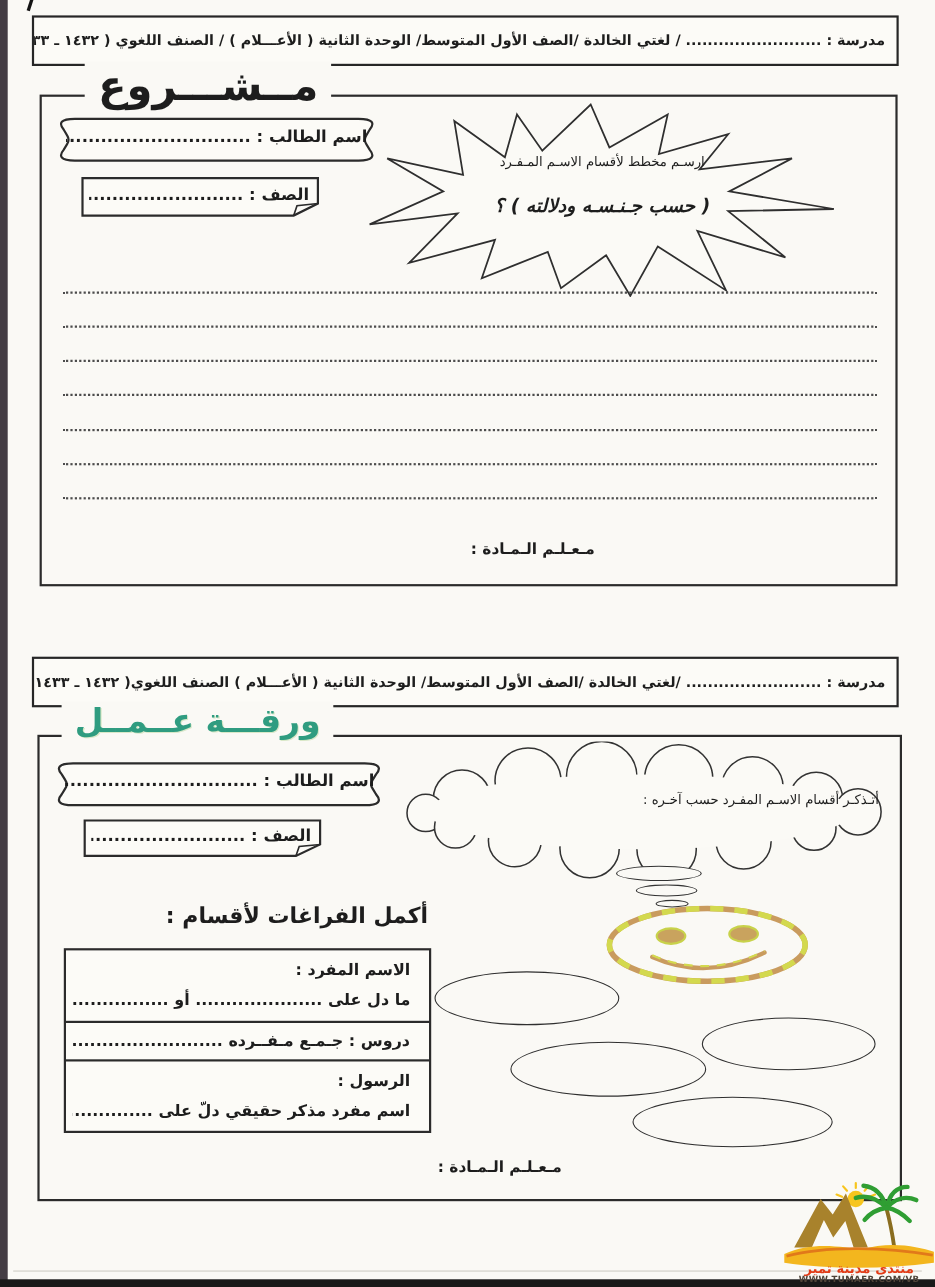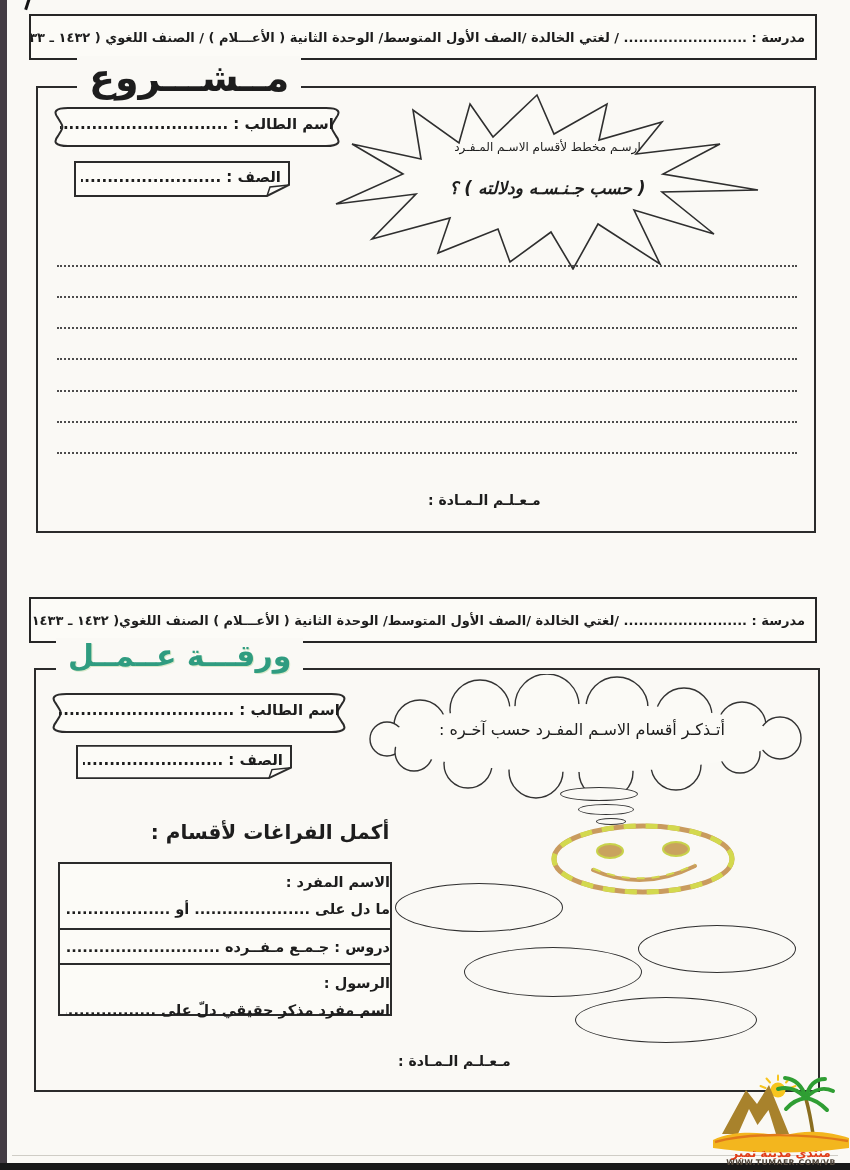--- a/index.html
+++ b/index.html
@@ -39,35 +39,35 @@
   .svg-shape { z-index:2; }
 
   .star-text  { z-index:3; text-align:center; }
   #star-line1 { left:385px; top:140px; width:325px; font-size:12px; }
   #star-line2 { left:385px; top:178px; width:325px; font-size:17px; font-weight:bold;font-style:italic; }
 
   .dotline { left:57px; width:740px; height:0; border-bottom:2px dotted #4c4c4c; z-index:2; }
 
   .teacher-label { font-size:14px; font-weight:bold; z-index:3;text-align:center; }
 
-  #cloud-text { left:365px; top:720px; width:434px; text-align:center; font-size:16px; z-index:3; }
+  #cloud-text { left:365px; top:720px; width:434px; text-align:right; font-size:12px; z-index:3; }
   .trail { border:1.5px solid #333; border-radius:50%; background:#faf9f5; z-index:3; }
 
   #fill-heading { left:150px; top:820px; width:240px; text-align:center; font-size:20px; font-weight:bold; z-index:3; }
 
   .fill-table {
     left:58px; top:862px; width:334px;
     border:2px solid #2b2b2b; background:#fcfbf7; z-index:3;
     direction:rtl; font-size:14.5px; font-weight:bold;
   }
-  .fill-table .row { padding:5px 0 4px 6px; }
+  .fill-table .row { padding:5px 17px 4px 6px; }
   .fill-table .row + .row { border-top:2px solid #2b2b2b; }
   .fill-table .r1 { height:64px; }
   .fill-table .r2 { height:35px; display:flex; align-items:center; }
-  .fill-table .r3 { height:51px; }
+  .fill-table .r3 { height:65px; }
   .fill-table .line { line-height:1.85; white-space:nowrap; overflow:hidden; }
 
   .answer-ellipse { border:1.5px solid #2f2f2f; border-radius:50%; background:#faf9f5; z-index:2; }
 
   .thin-rule { left:12px; top:1155px; width:826px; height:0; border-top:1px solid #cfcdc6; z-index:1; }
 </style>
 </head>
 <body>
 
 <div class="page">

